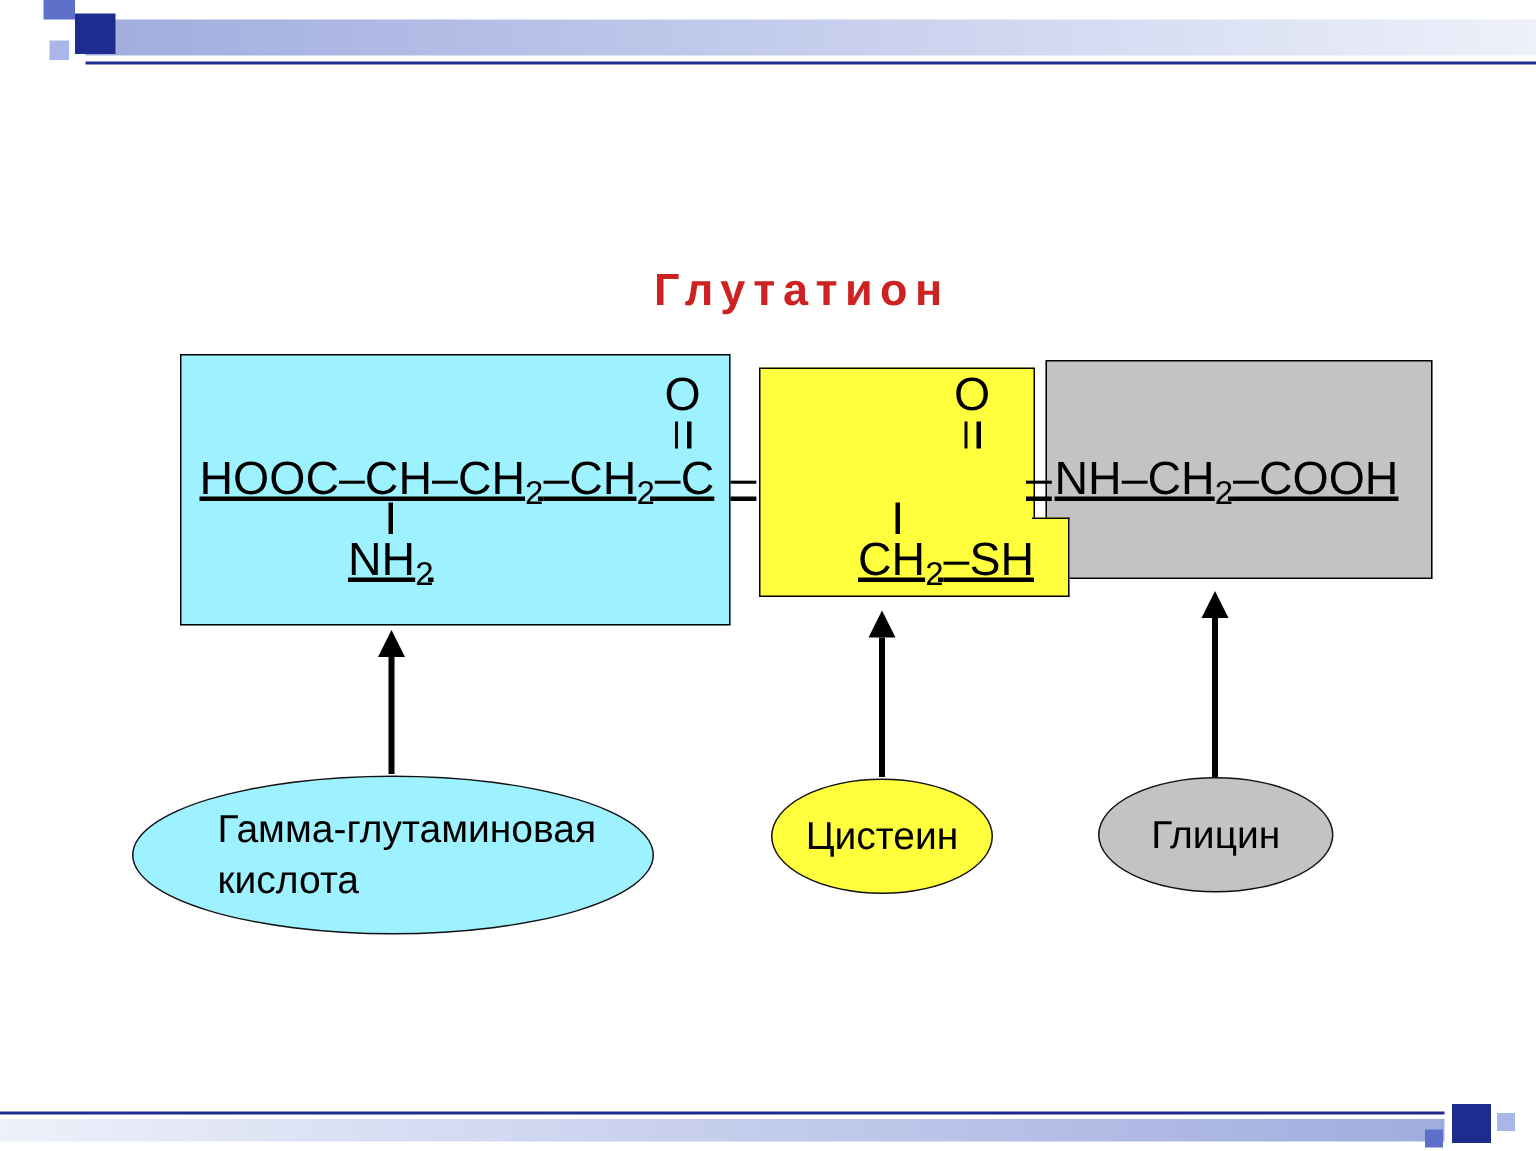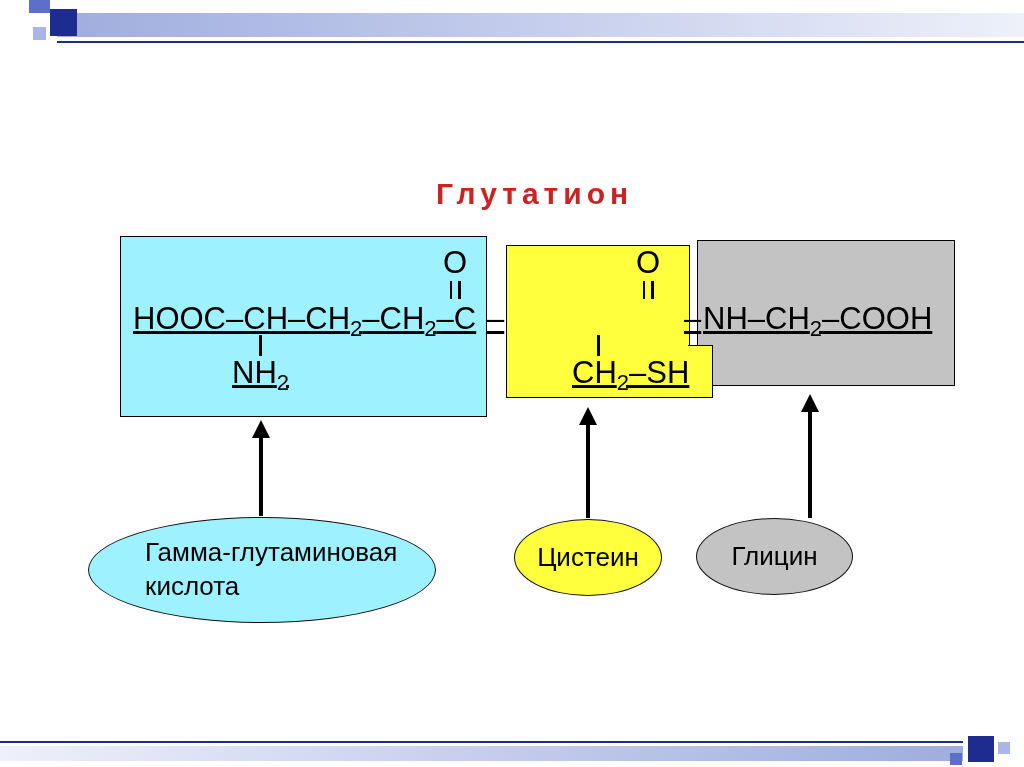--- a/index.html
+++ b/index.html
@@ -39,21 +39,21 @@
   .arrow { position:absolute; width:18px; display:flex; flex-direction:column; align-items:center; }
   .arrow-head { width:0; height:0; border-left:9px solid transparent; border-right:9px solid transparent;
                 border-bottom:18px solid #000; }
   .arrow-line { width:4px; background:#000; }
   
   .ellipse { position:absolute; border:1.5px solid #111; border-radius:50%;
              display:flex; align-items:center; font-size:26px; box-sizing:border-box; }
   .ellipse-glu { left:88px;  top:517px; width:348px; height:106px; background:#9ef2ff;
                  justify-content:center; padding-left:56px; padding-right:10px; line-height:1.3; }
   .ellipse-cys { left:514px; top:519px; width:148px; height:77px; background:#ffff3d; justify-content:center; }
-  .ellipse-gly { left:696px; top:518px; width:157px; height:77px; background:#c3c3c3; justify-content:center; }
+  .ellipse-gly { left:732px; top:518px; width:157px; height:77px; background:#c3c3c3; justify-content:center; }
 </style>
 </head>
 <body>
 
 <div class="slide">
 
   <div class="decor top-bar"></div>
   <div class="decor top-line"></div>
   <div class="sq" style="left:29px; top:0; width:21px; height:13px; background:#5d6fc8;"></div>
   <div class="sq" style="left:50px; top:9px; width:27px; height:27px; background:#1e2c90;"></div>

